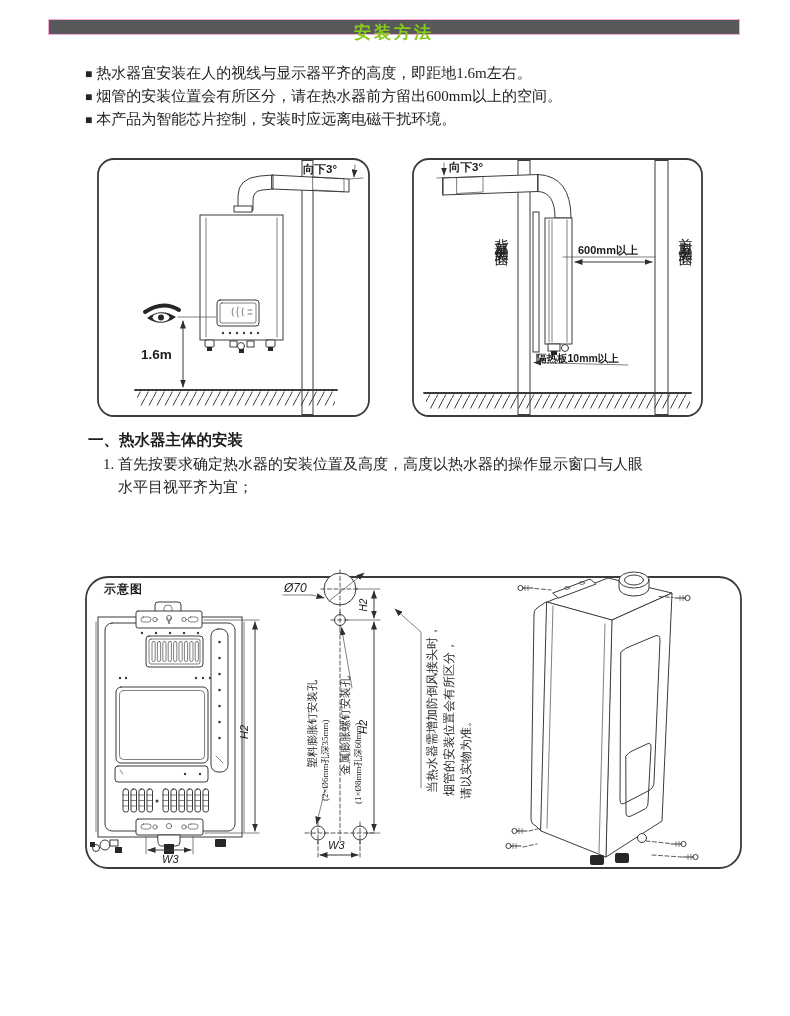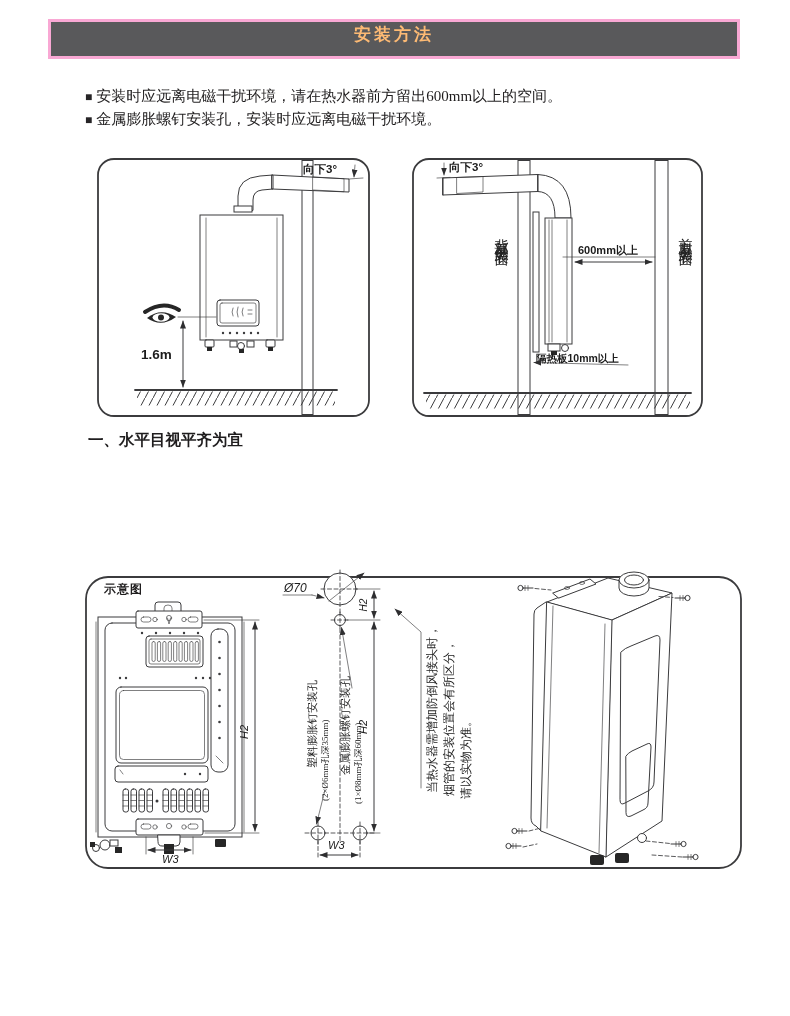--- a/index.html
+++ b/index.html
@@ -1,20 +1,20 @@
 <!DOCTYPE html>
 <html><head>
 <meta charset="utf-8">
 <style>
   html,body{margin:0;padding:0;background:#fff;}
   .page{position:relative;width:790px;height:1016px;background:#fff;overflow:hidden;
         font-family:"Liberation Serif",serif;color:#1f1d1e;}
   .abs{position:absolute;}
-  .hdr{left:48px;top:19px;width:692px;height:40px;background:#59595b;border:3px solid #f9a8d4;
-       box-sizing:border-box;text-align:center;line-height:25px;color:#fdba74;
+  .hdr{left:48px;top:19px;width:692px;height:16px;background:#59595b;border:1px solid #f9a8d4;
+       box-sizing:border-box;text-align:center;line-height:25px;color:#84cc16;
        font-family:"Liberation Sans",sans-serif;font-weight:bold;font-size:17px;letter-spacing:3px;}
   .blt{left:85px;height:23px;line-height:23px;font-size:15px;white-space:nowrap;}
   .blt .bm{font-family:"Liberation Sans",sans-serif;font-size:12px;margin-right:4px;color:#262426;}
   .h1{left:88px;top:430px;font-family:"Liberation Sans",sans-serif;font-weight:bold;font-size:15.5px;}
   .li{left:103px;font-size:15px;line-height:23px;}
   .li .num{display:inline-block;width:15px;}
   .li .txt{display:inline-block;vertical-align:top;white-space:pre-line;width:575px;}
   .vtxt{writing-mode:vertical-rl;text-orientation:upright;font-size:14px;letter-spacing:3px;
         color:#222;font-weight:500;}
   .schTitle{left:104px;top:581px;font-family:"Liberation Sans",sans-serif;font-weight:bold;
@@ -32,24 +32,26 @@
   svg text.cjk{font-family:"Liberation Serif",serif;}
   svg .it{font-style:italic;}
 </style>
 </head>
 <body>
 
 <div class="page">
 
   <div class="abs hdr">安装方法</div>
 
+  <div class="abs blt" style="top:62px">
+    <span class="bm">■</span><span>热水器宜安装在人的视线与显示器平齐的高度，即距地1.6m左右。</span></div>
   <div class="abs blt" style="top:85px">
-    <span class="bm">■</span><span>安装时应远离电磁干扰环境，请在热水器前方留出600mm以上的空间。</span></div>
+    <span class="bm">■</span><span>烟管的安装位置会有所区分，请在热水器前方留出600mm以上的空间。</span></div>
   <div class="abs blt" style="top:108px">
-    <span class="bm">■</span><span>金属膨胀螺钉安装孔，安装时应远离电磁干扰环境。</span></div>
+    <span class="bm">■</span><span>本产品为智能芯片控制，安装时应远离电磁干扰环境。</span></div>
 
   <svg style="left:97px;top:158px" width="273" height="259" viewBox="0 0 273 259">
     <defs>
       <marker id="aAr" viewBox="0 0 8 6" markerWidth="8" markerHeight="6" refX="7.5" refY="3" orient="auto-start-reverse" markerUnits="userSpaceOnUse">
           <path d="M0,0L8,3L0,6Z" fill="#2e2e30"></path>
         </marker>
       <pattern id="aBk" width="12" height="9" patternUnits="userSpaceOnUse">
           <path d="M0,0H12 M0,4.5H12 M0,9H12 M3,0V4.5 M9,4.5V9" stroke="#555" stroke-width=".8" fill="none"></path>
         </pattern>
       <pattern id="aHx" width="8" height="15" patternUnits="userSpaceOnUse">
@@ -166,21 +168,24 @@
     </g>
     <g>
       <text x="124" y="204" font-size="10.5" font-weight="600">隔热板10mm以上</text>
       <line x1="216" y1="207" x2="122" y2="204.5" class="ln th" marker-end="url(#bAr)"></line>
     </g>
   </svg>
 
   <div class="abs vtxt" style="left:492px;top:227px">背部易燃表面</div>
   <div class="abs vtxt" style="left:676px;top:227px">前方易燃表面</div>
 
-  <div class="abs h1">一、水平目视平齐为宜</div>
+  <div class="abs h1">一、热水器主体的安装</div>
+  <div class="abs li" style="top:453px">
+    <span class="num">1.</span><span class="txt">首先按要求确定热水器的安装位置及高度，高度以热水器的操作显示窗口与人眼
+水平目视平齐为宜；</span></div>
 
   <svg style="left:85px;top:560px" width="657" height="320" viewBox="0 0 657 320">
     <defs>
       <marker id="cAr" viewBox="0 0 8 6" markerWidth="8" markerHeight="6" refX="7.5" refY="3" orient="auto-start-reverse" markerUnits="userSpaceOnUse">
           <path d="M0,0L8,3L0,6Z" fill="#2e2e30"></path>
         </marker>
       <g id="cSlot">
           <rect width="3.2" height="20" rx="1.6" class="ln th"></rect>
         </g>
       <g id="cPin">

